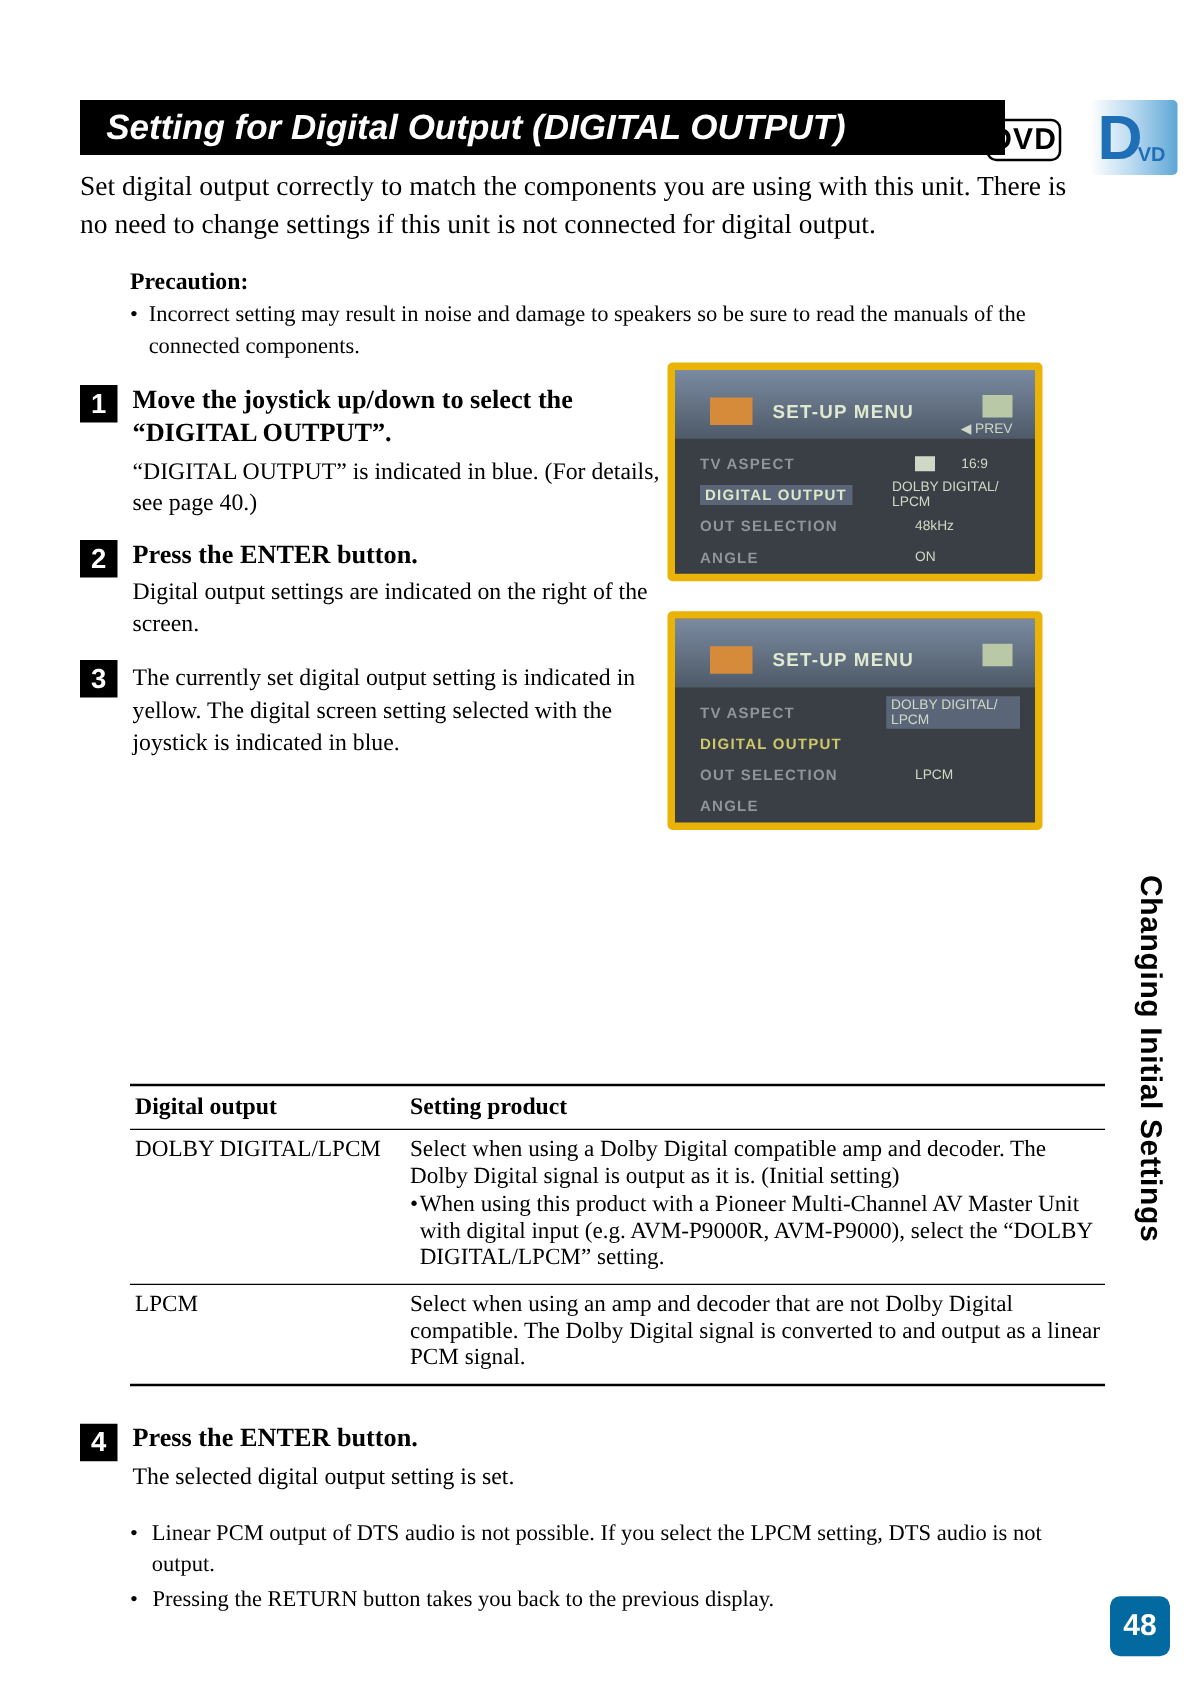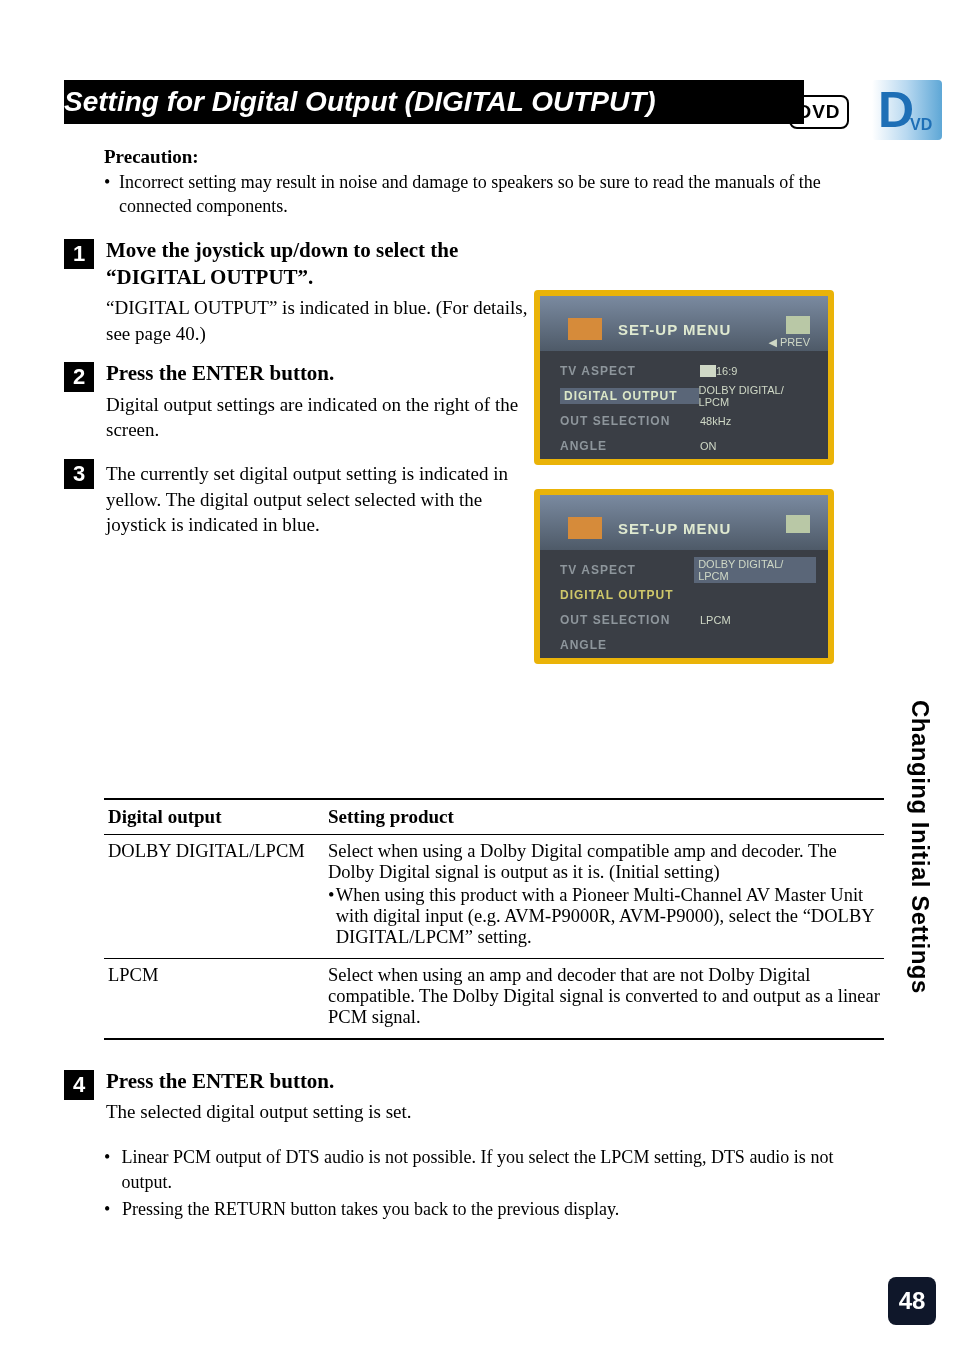--- a/index.html
+++ b/index.html
@@ -1,23 +1,23 @@
 <!DOCTYPE html>
 <html><head>
 <meta charset="utf-8">
 <style>
   * { box-sizing: border-box; margin: 0; padding: 0; }
   html, body { width: 954px; height: 1355px; background: #fff; font-family: "Times New Roman", serif; color: #000; }
   .page { position: relative; width: 954px; height: 1355px; padding: 80px 64px 60px 64px; }
   .dvd-icon-top { position: absolute; top: 95px; right: 105px; }
-  .dvd-logo-box { width: 60px; height: 34px; border: 2px solid #000; border-radius: 8px; display:flex; align-items:center; justify-content:center; font-family: Arial, sans-serif; font-weight: bold; font-size: 19px; letter-spacing:1px; }
+  .dvd-logo-box { width: 60px; height: 34px; border: 2px solid #000; border-radius: 8px; display:flex; align-items:center; justify-content:center; font-family: Arial, sans-serif; font-weight: bold; font-size: 24px; letter-spacing:1px; }
   .side-tab { position: absolute; top: 80px; right: 12px; width: 70px; height: 60px; background: linear-gradient(90deg,#fff 0%, #b7d8f0 50%,#5ea7d6 100%); border-radius: 4px; display:flex; align-items:center; justify-content:flex-start; padding-left:6px;}
   .side-tab .d { font-family: Arial, sans-serif; font-size: 50px; font-weight: 700; color: #1e6fb6; line-height:1;}
   .side-tab .vd { font-family: Liberation Sans, sans-serif; font-size: 16px; font-weight: 700; color: #1e6fb6; align-self:flex-end; margin-bottom:6px; margin-left:-4px;}
-  .title-bar { background: #000; color: #fff; font-family: Arial, "Helvetica Neue", sans-serif; font-weight: 700; font-style: italic; font-size: 28px; padding: 6px 0; width: 740px; }
+  .title-bar { background: #000; color: #fff; font-family: Arial, "Helvetica Neue", sans-serif; font-weight: 700; font-style: italic; font-size: 28px; padding: 6px 21px; width: 740px; }
   .lead { font-size: 22px; line-height: 1.35; margin-top: 10px; width: 810px; }
   .precaution { margin-top: 22px; margin-left: 40px; width: 740px; }
   .precaution h4 { font-size: 19px; font-weight: bold; }
   .precaution .bul { display:flex; font-size:18px; line-height:1.35; margin-top:2px;}
   .precaution .bul .dot { width:18px; }
   .steps { margin-top: 18px; }
   .step { display:flex; margin-top: 14px; }
   .numbox { width: 30px; height: 30px; background:#000; color:#fff; font-family: Arial, sans-serif; font-weight:700; font-size:22px; display:flex; align-items:center; justify-content:center; flex:0 0 30px; margin-right:12px; margin-top:2px;}
   .stepbody { flex:1; }
   .step-head { font-size: 21px; font-weight: bold; line-height:1.3; width: 400px;}
@@ -28,53 +28,54 @@
   .screenshot { width: 300px; height: 175px; background:#3a3e45; border:6px solid #eab308; border-radius:4px; position:relative; margin-bottom: 24px; font-family: Arial, sans-serif; overflow:hidden;}
   .screenshot .skybar { position:absolute; top:0; left:0; right:0; height:55px; background:linear-gradient(#7a8aa0,#4e5a68);}
   .screenshot .setup-label { position:absolute; top:25px; left:78px; color:#dfe9d0; font-size:15px; font-weight:700; letter-spacing:1px;}
   .screenshot .prev { position:absolute; top:40px; right:18px; color:#cfd8c6; font-size:11px;}
   .screenshot .cog { position:absolute; top:20px; right:18px; width:24px; height:18px; background:#b9c8a6;}
   .screenshot .iconl { position:absolute; top:22px; left:28px; width:34px; height:22px; background:#d68b3a;}
   .screenshot .menu-body { position:absolute; top:64px; left:20px; right:12px; bottom:8px; }
   .screenshot .row { display:flex; align-items:center; height:22px; margin-bottom:3px;}
   .screenshot .row .lab { color:#8e969c; font-size:12px; font-weight:700; width:140px; letter-spacing:1px;}
   .screenshot .row .lab.sel { color:#dce8c8; background:#5a6678; padding:1px 4px;}
-  .screenshot .row .val { color:#cfd8c6; font-size:11px; display:flex; align-items:flex-start; gap:0;}
+  .screenshot .row .val { color:#cfd8c6; font-size:11px; display:flex; align-items:flex-start; gap:21px;margin-left:32px;}
   .screenshot .row .tv-icon { width:16px; height:12px; background:#cfd8c6; display:inline-block;}
   .note-block { margin-left: 40px; margin-top: 20px; width: 760px; }
   .note-block h4 { font-size: 19px; font-weight: bold; }
   .note-block .bul { display:flex; font-size:18px; line-height:1.4; margin-top:2px;}
   .note-block .bul .dot { width:18px; }
   .table-wrap { margin-top: 260px; margin-left: 40px; width: 780px; }
   table { border-collapse: collapse; width: 100%; font-size: 18.5px; }
   th { text-align:left; font-size: 19px; padding: 6px 4px; border-top: 2px solid #000; border-bottom: 1px solid #000;}
   td { vertical-align: top; padding: 6px 4px 10px 4px; }
   td.col1 { width: 220px; }
   tr.rowline td { border-bottom: 1px solid #000; }
   tr.lastline td { border-bottom: 2px solid #000; }
   .sub-bul { display:flex; margin-top:2px;}
   .sub-bul .dot { width: 18px; }
   .sidebar-text { position:absolute; right: 20px; top: 700px; writing-mode: vertical-rl; font-family: Arial, sans-serif; font-weight: 700; font-size: 24px; letter-spacing: 0.5px;}
-  .page-badge { position:absolute; bottom: 30px; right: 18px; width: 48px; height: 48px; background:#0f172a; border-radius:8px; color:#fff; font-family: Arial, sans-serif; font-weight:700; font-size:24px; display:flex; align-items:center; justify-content:center;}
+  .page-badge { position:absolute; bottom: 30px; right: 18px; width: 48px; height: 48px; background:#0369a1; border-radius:8px; color:#fff; font-family: Arial, sans-serif; font-weight:700; font-size:24px; display:flex; align-items:center; justify-content:center;}
 </style>
 </head>
 <body>
 
 <div class="page">
 
   <div class="dvd-icon-top">
     <div class="dvd-logo-box">DVD</div>
   </div>
 
   <div class="side-tab">
     <span class="d">D</span>
     <span class="vd">VD</span>
   </div>
 
   <div class="title-bar">Setting for Digital Output (DIGITAL OUTPUT)</div>
+  <p class="lead">Set digital output correctly to match the components you are using with this unit. There is no need to change settings if this unit is not connected for digital output.</p>
 
   <div class="precaution">
     <h4>Precaution:</h4>
     <div class="bul">
       <div class="dot">•</div>
       <div>Incorrect setting may result in noise and damage to speakers so be sure to read the manuals of the connected components.</div>
     </div>
   </div>
 
   <div class="steps">
@@ -91,21 +92,21 @@
       <div class="numbox">2</div>
       <div class="stepbody">
         <div class="step-head">Press the ENTER button.</div>
         <div class="step-text">Digital output settings are indicated on the right of the screen.</div>
       </div>
     </div>
 
     <div class="step step3">
       <div class="numbox">3</div>
       <div class="stepbody">
-        <div class="step-text">The currently set digital output setting is indicated in yellow. The digital output select selected with the joystick is indicated in blue.</div>
+        <div class="step-text">The currently set digital output setting is indicated in yellow. The digital screen setting selected with the joystick is indicated in blue.</div>
       </div>
     </div>
 
   </div>
 
   <div class="screenshot-col">
 
     <div class="screenshot">
       <div class="skybar"></div>
       <div class="iconl"></div>

